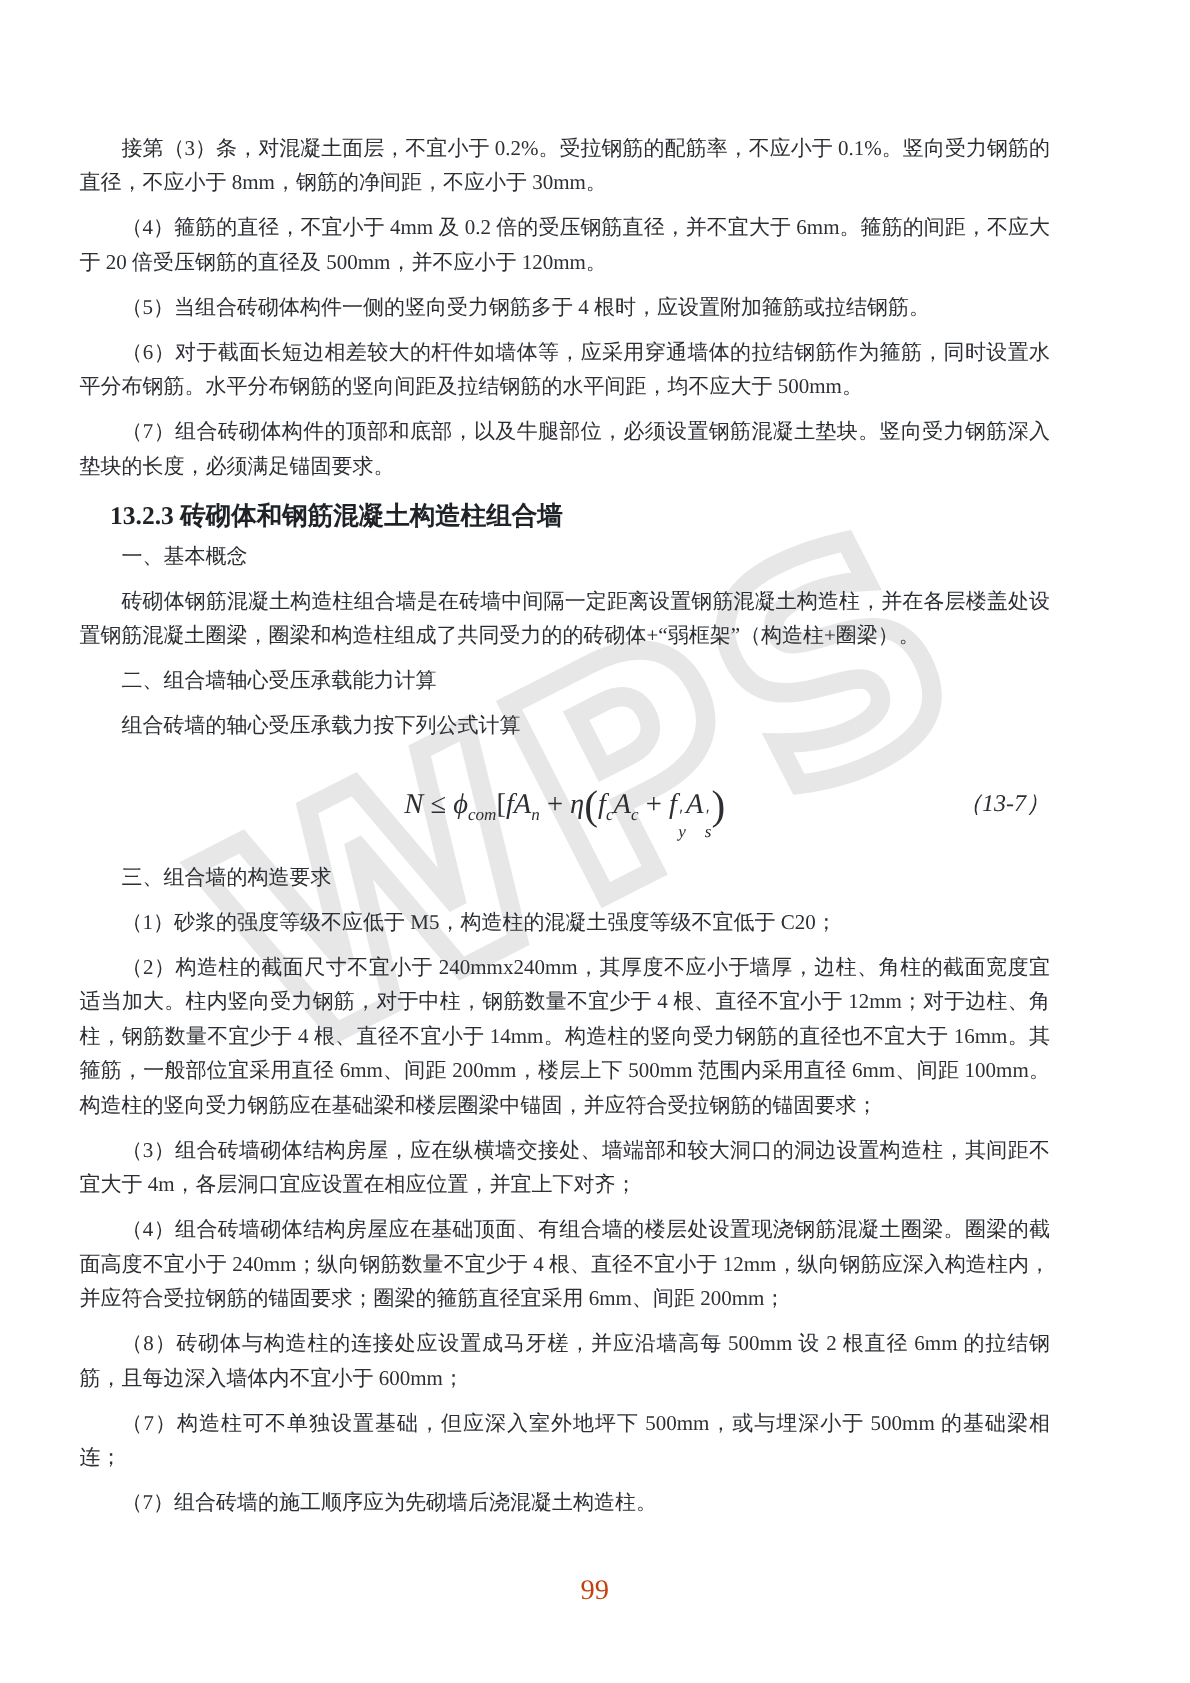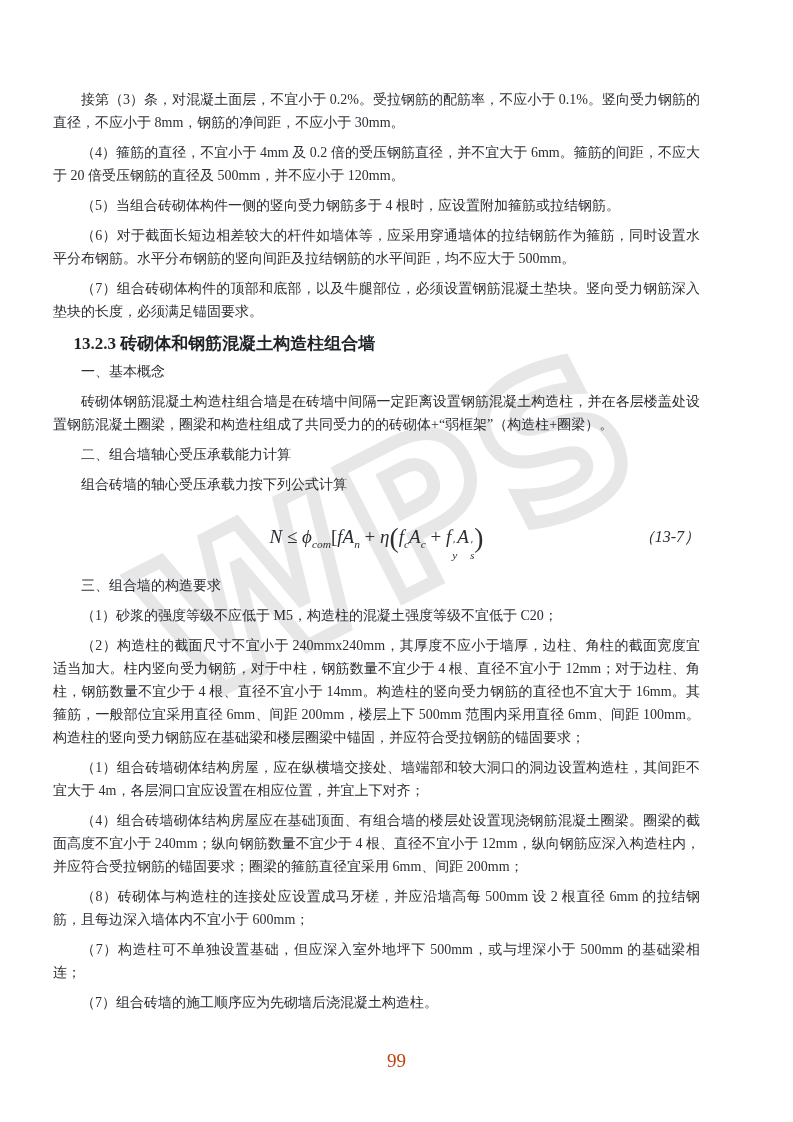--- a/index.html
+++ b/index.html
@@ -148,21 +148,21 @@
             </span></span><span class="seg var"><span class="base">A</span><span class="supsub">
               <span class="ss-sup">′</span>
               <span class="ss-sub">s</span>
             </span></span><span class="seg paren"><span class="base">)</span></span></span>
       <span class="eq-number">（13-7）</span>
     </div>
 
     <p class="para">三、组合墙的构造要求</p>
     <p class="para">（1）砂浆的强度等级不应低于 M5，构造柱的混凝土强度等级不宜低于 C20；</p>
     <p class="para">（2）构造柱的截面尺寸不宜小于 240mmx240mm，其厚度不应小于墙厚，边柱、角柱的截面宽度宜适当加大。柱内竖向受力钢筋，对于中柱，钢筋数量不宜少于 4 根、直径不宜小于 12mm；对于边柱、角柱，钢筋数量不宜少于 4 根、直径不宜小于 14mm。构造柱的竖向受力钢筋的直径也不宜大于 16mm。其箍筋，一般部位宜采用直径 6mm、间距 200mm，楼层上下 500mm 范围内采用直径 6mm、间距 100mm。构造柱的竖向受力钢筋应在基础梁和楼层圈梁中锚固，并应符合受拉钢筋的锚固要求；</p>
-    <p class="para">（1）组合砖墙砌体结构房屋，应在纵横墙交接处、墙端部和较大洞口的洞边设置构造柱，其间距不宜大于 4m，各层洞口宜应设置在相应位置，并宜上下对齐；</p>
+    <p class="para">（3）组合砖墙砌体结构房屋，应在纵横墙交接处、墙端部和较大洞口的洞边设置构造柱，其间距不宜大于 4m，各层洞口宜应设置在相应位置，并宜上下对齐；</p>
     <p class="para">（4）组合砖墙砌体结构房屋应在基础顶面、有组合墙的楼层处设置现浇钢筋混凝土圈梁。圈梁的截面高度不宜小于 240mm；纵向钢筋数量不宜少于 4 根、直径不宜小于 12mm，纵向钢筋应深入构造柱内，并应符合受拉钢筋的锚固要求；圈梁的箍筋直径宜采用 6mm、间距 200mm；</p>
     <p class="para">（8）砖砌体与构造柱的连接处应设置成马牙槎，并应沿墙高每 500mm 设 2 根直径 6mm 的拉结钢筋，且每边深入墙体内不宜小于 600mm；</p>
     <p class="para">（7）构造柱可不单独设置基础，但应深入室外地坪下 500mm，或与埋深小于 500mm 的基础梁相连；</p>
     <p class="para">（7）组合砖墙的施工顺序应为先砌墙后浇混凝土构造柱。</p>
 
   </main>
 
   <footer class="footer">
     <span class="page-number">99</span>
   </footer>

